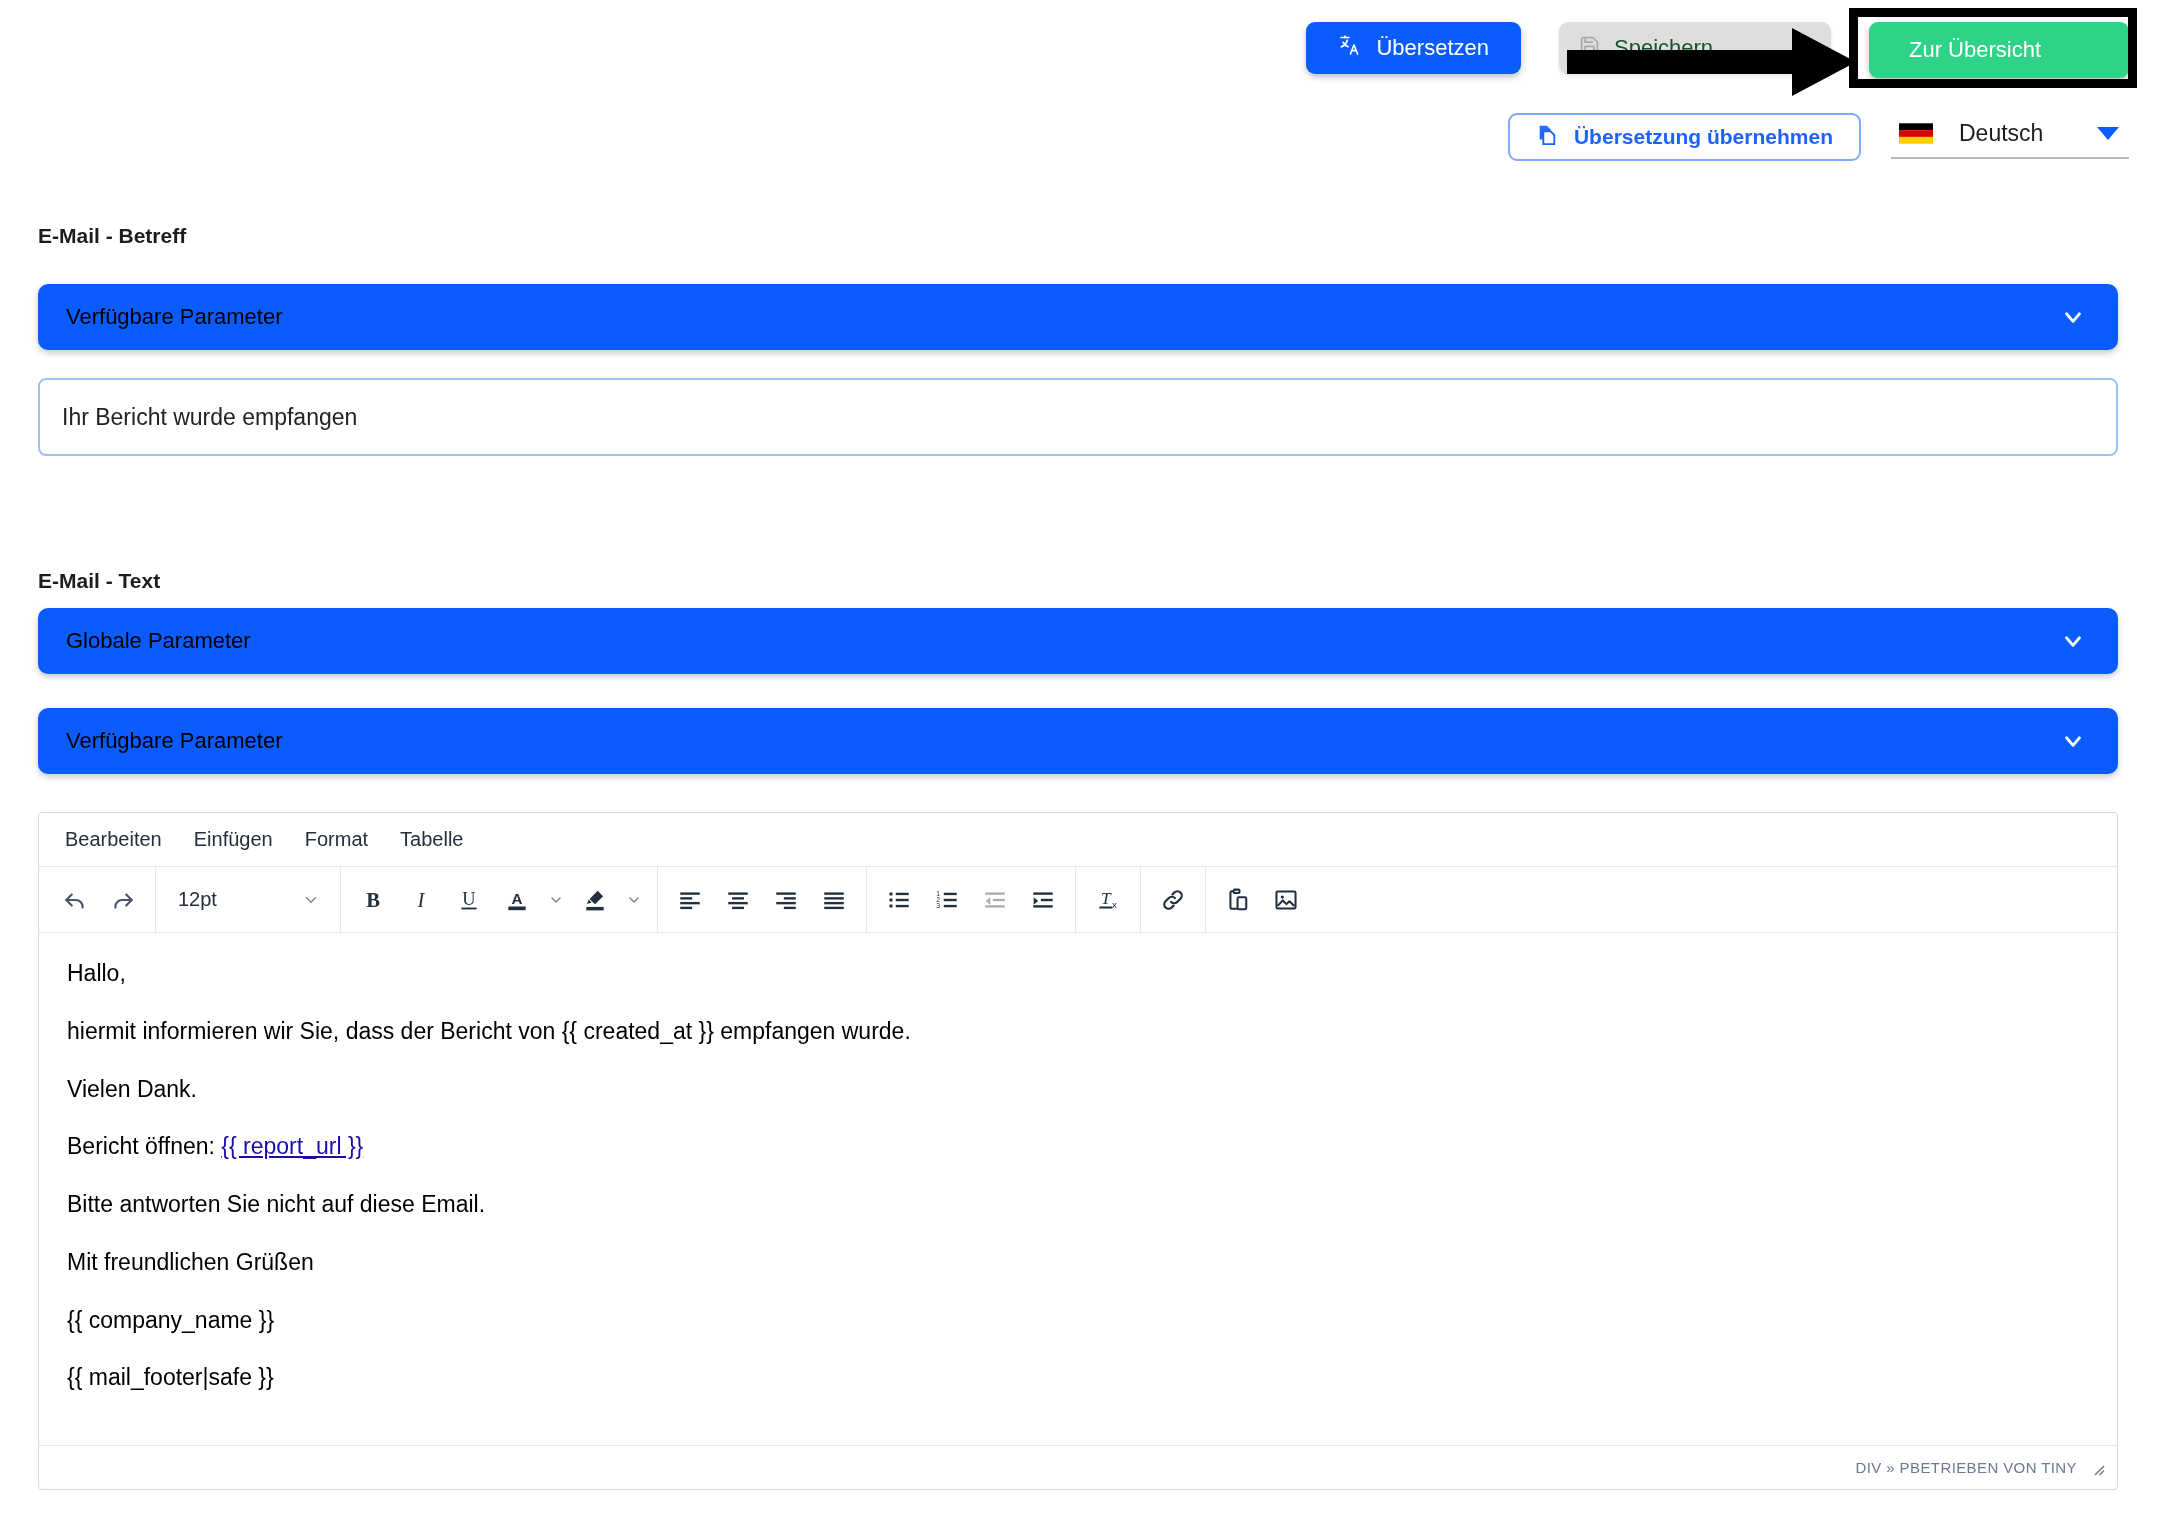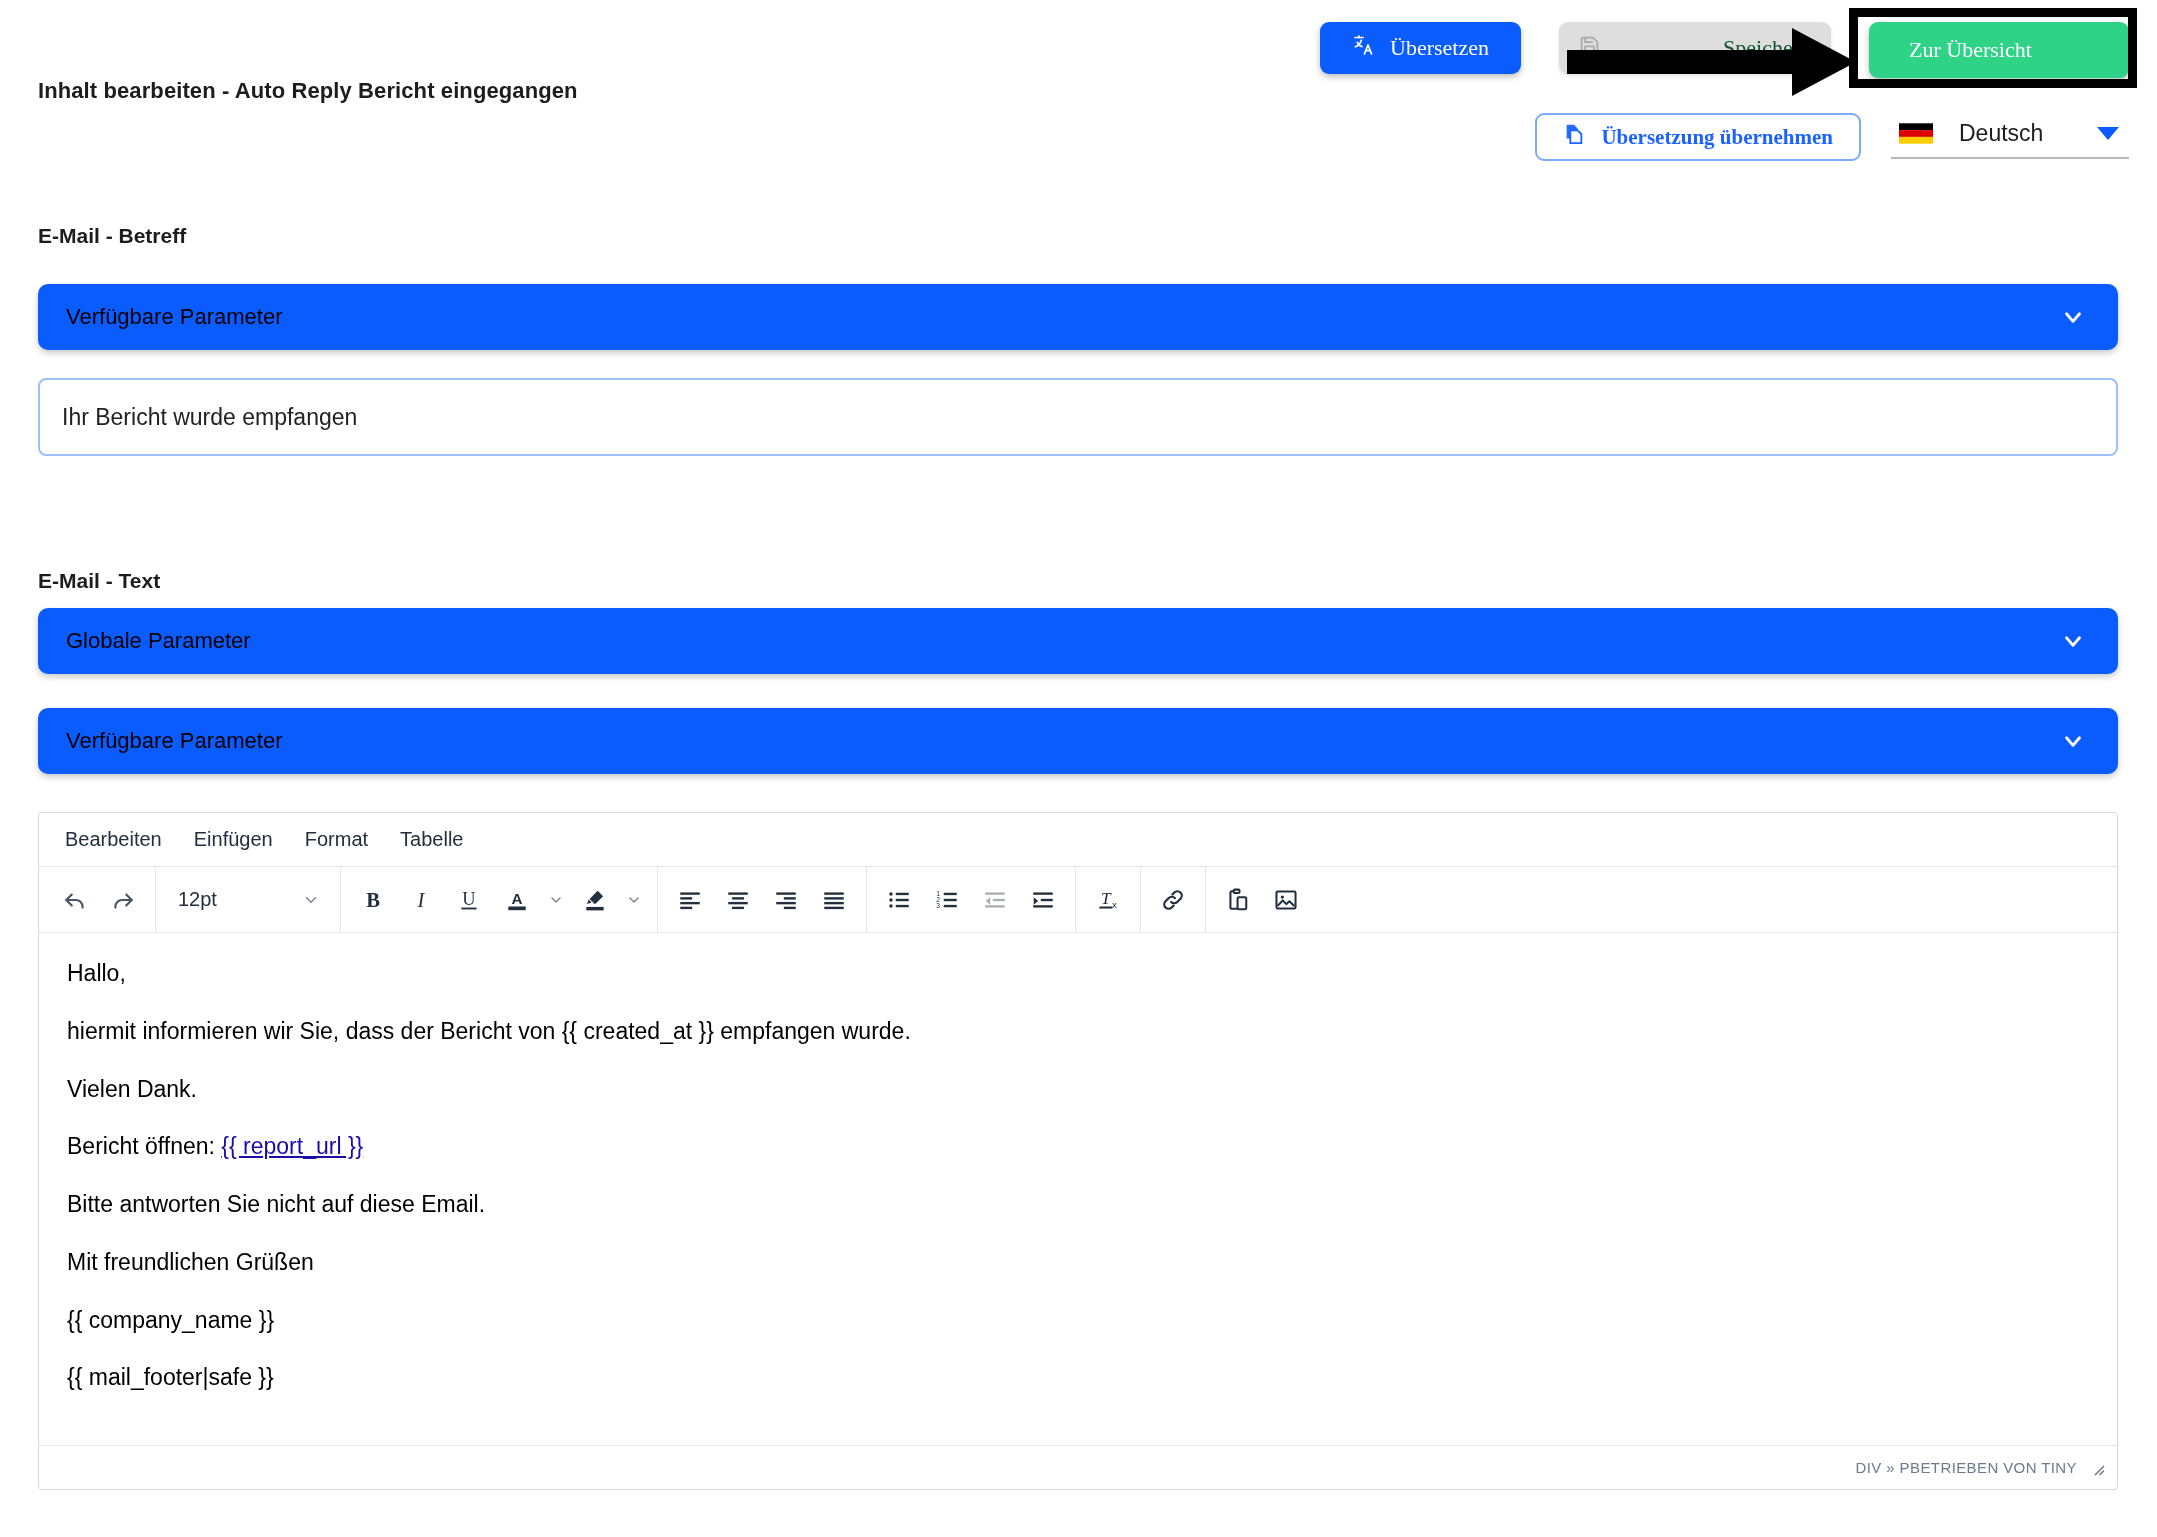--- a/index.html
+++ b/index.html
@@ -14,23 +14,23 @@
   
   .page-title {
     position: absolute; left: 38px; top: 78px;
     font-size: 22px; font-weight: 700; color: #1d1d1f;
     letter-spacing: .1px; white-space: nowrap;
   }
 
   .btn-row-1 { position: absolute; right: 28px; top: 22px; display: flex; align-items: flex-start; gap: 38px; }
 
   .btn {
-    display: inline-flex; align-items: center; justify-content: space-between;
+    display: inline-flex; align-items: center; justify-content: flex-start;
     gap: 14px; border: none; border-radius: 9px;
-    font-family: Liberation Serif, serif;
+    font-family: Liberation Sans, sans-serif;
     font-size: 22px; cursor: pointer; white-space: nowrap;
   }
   .btn-translate {
     background: #0a5cff; color: #fff;
     height: 52px; padding: 0 32px;
     box-shadow: 0 3px 6px rgba(0,0,0,.25);
   }
   .btn-save {
     background: #dedede; color: #14532d;
     height: 52px; padding: 0 20px; width: 272px;
@@ -159,21 +159,20 @@
   .mce-path { text-transform: uppercase; cursor: pointer; }
   .mce-right { display: flex; align-items: center; gap: 12px; }
   .mce-brand { text-transform: uppercase; cursor: pointer; }
   .mce-resize { cursor: nwse-resize; display: block; }
 </style>
 </head>
 <body>
 
 <div class="page">
 
-  <div class="page-title">Inhalt bearbeiten - Auto Reply Bericht eingegangen</div>
 
   <div class="btn-row-1">
     <button class="btn btn-translate">
       <span>
         <svg width="24" height="24" viewBox="0 0 24 24" fill="none" stroke="#fff" stroke-width="1.7" stroke-linecap="round" stroke-linejoin="round">
           <path d="M3 4.5h8"></path>
             <path d="M7 3v1.5"></path>
           <path d="M9.3 7.2c-.9 3-2.9 5.3-5.8 6.6"></path>
           <path d="M5.2 9.4c.9 2 2.6 3.5 4.8 4.3"></path>
           <path d="M12.4 21l3.6-9 3.6 9"></path>

